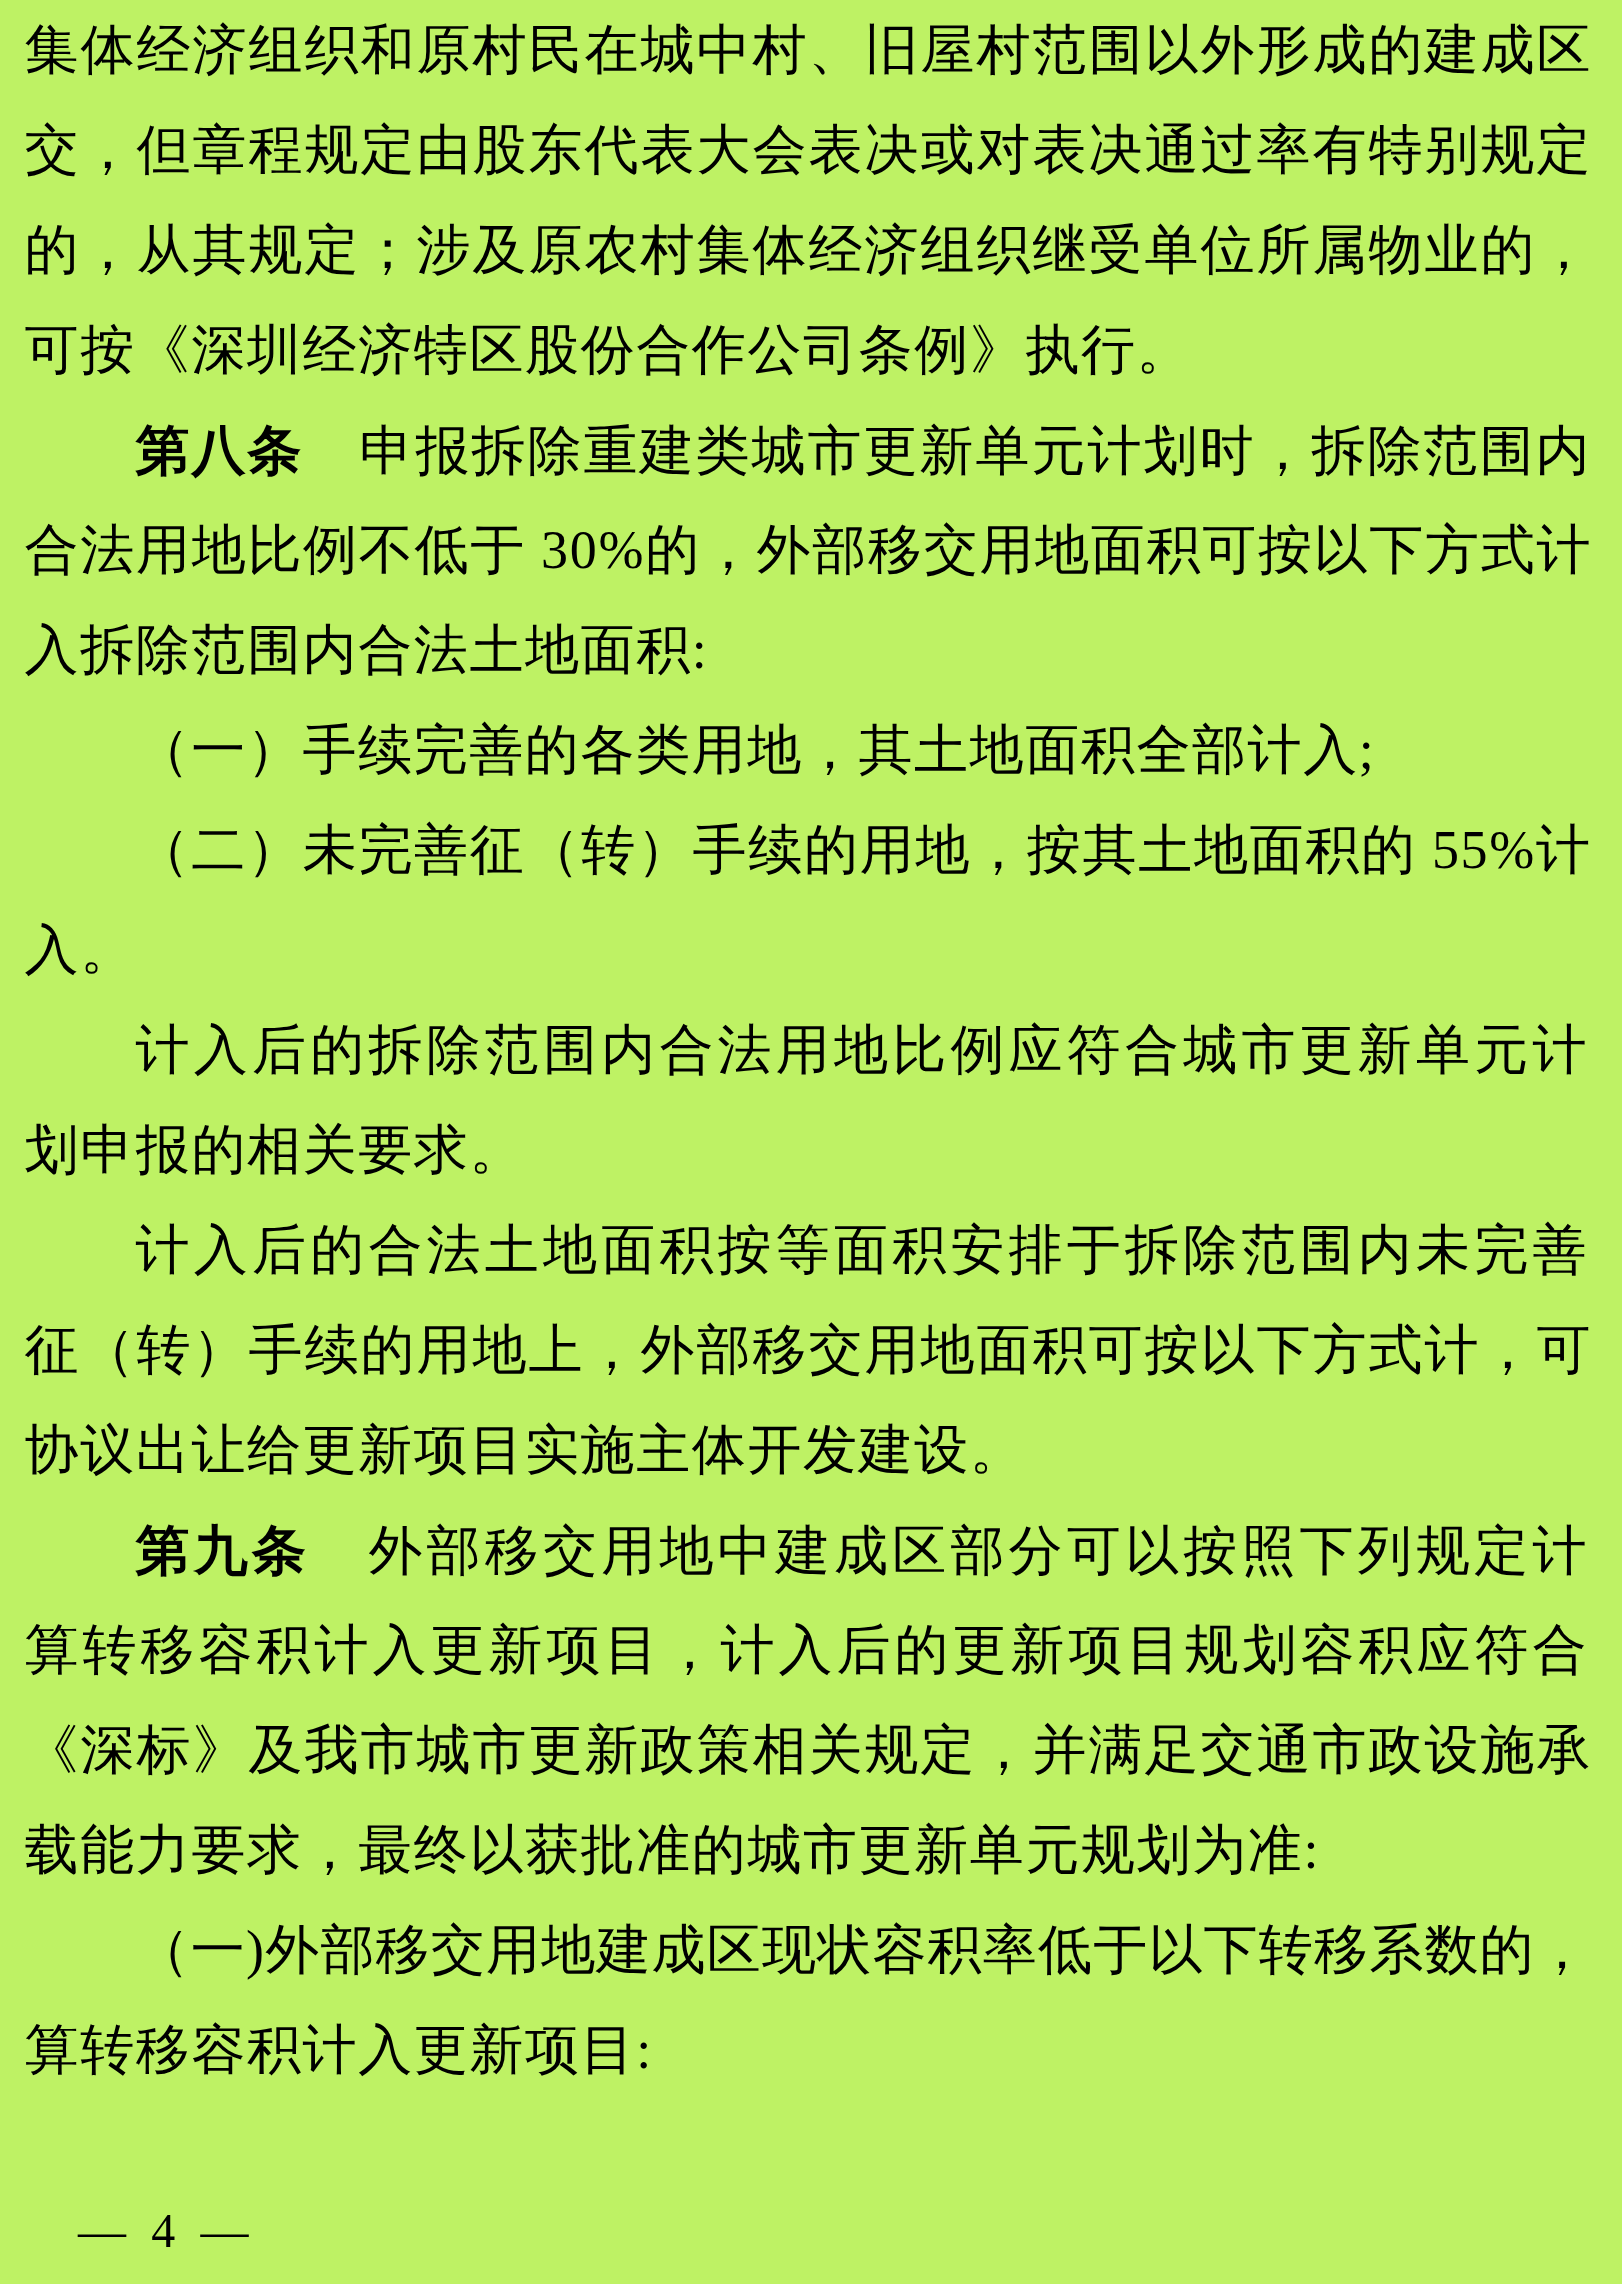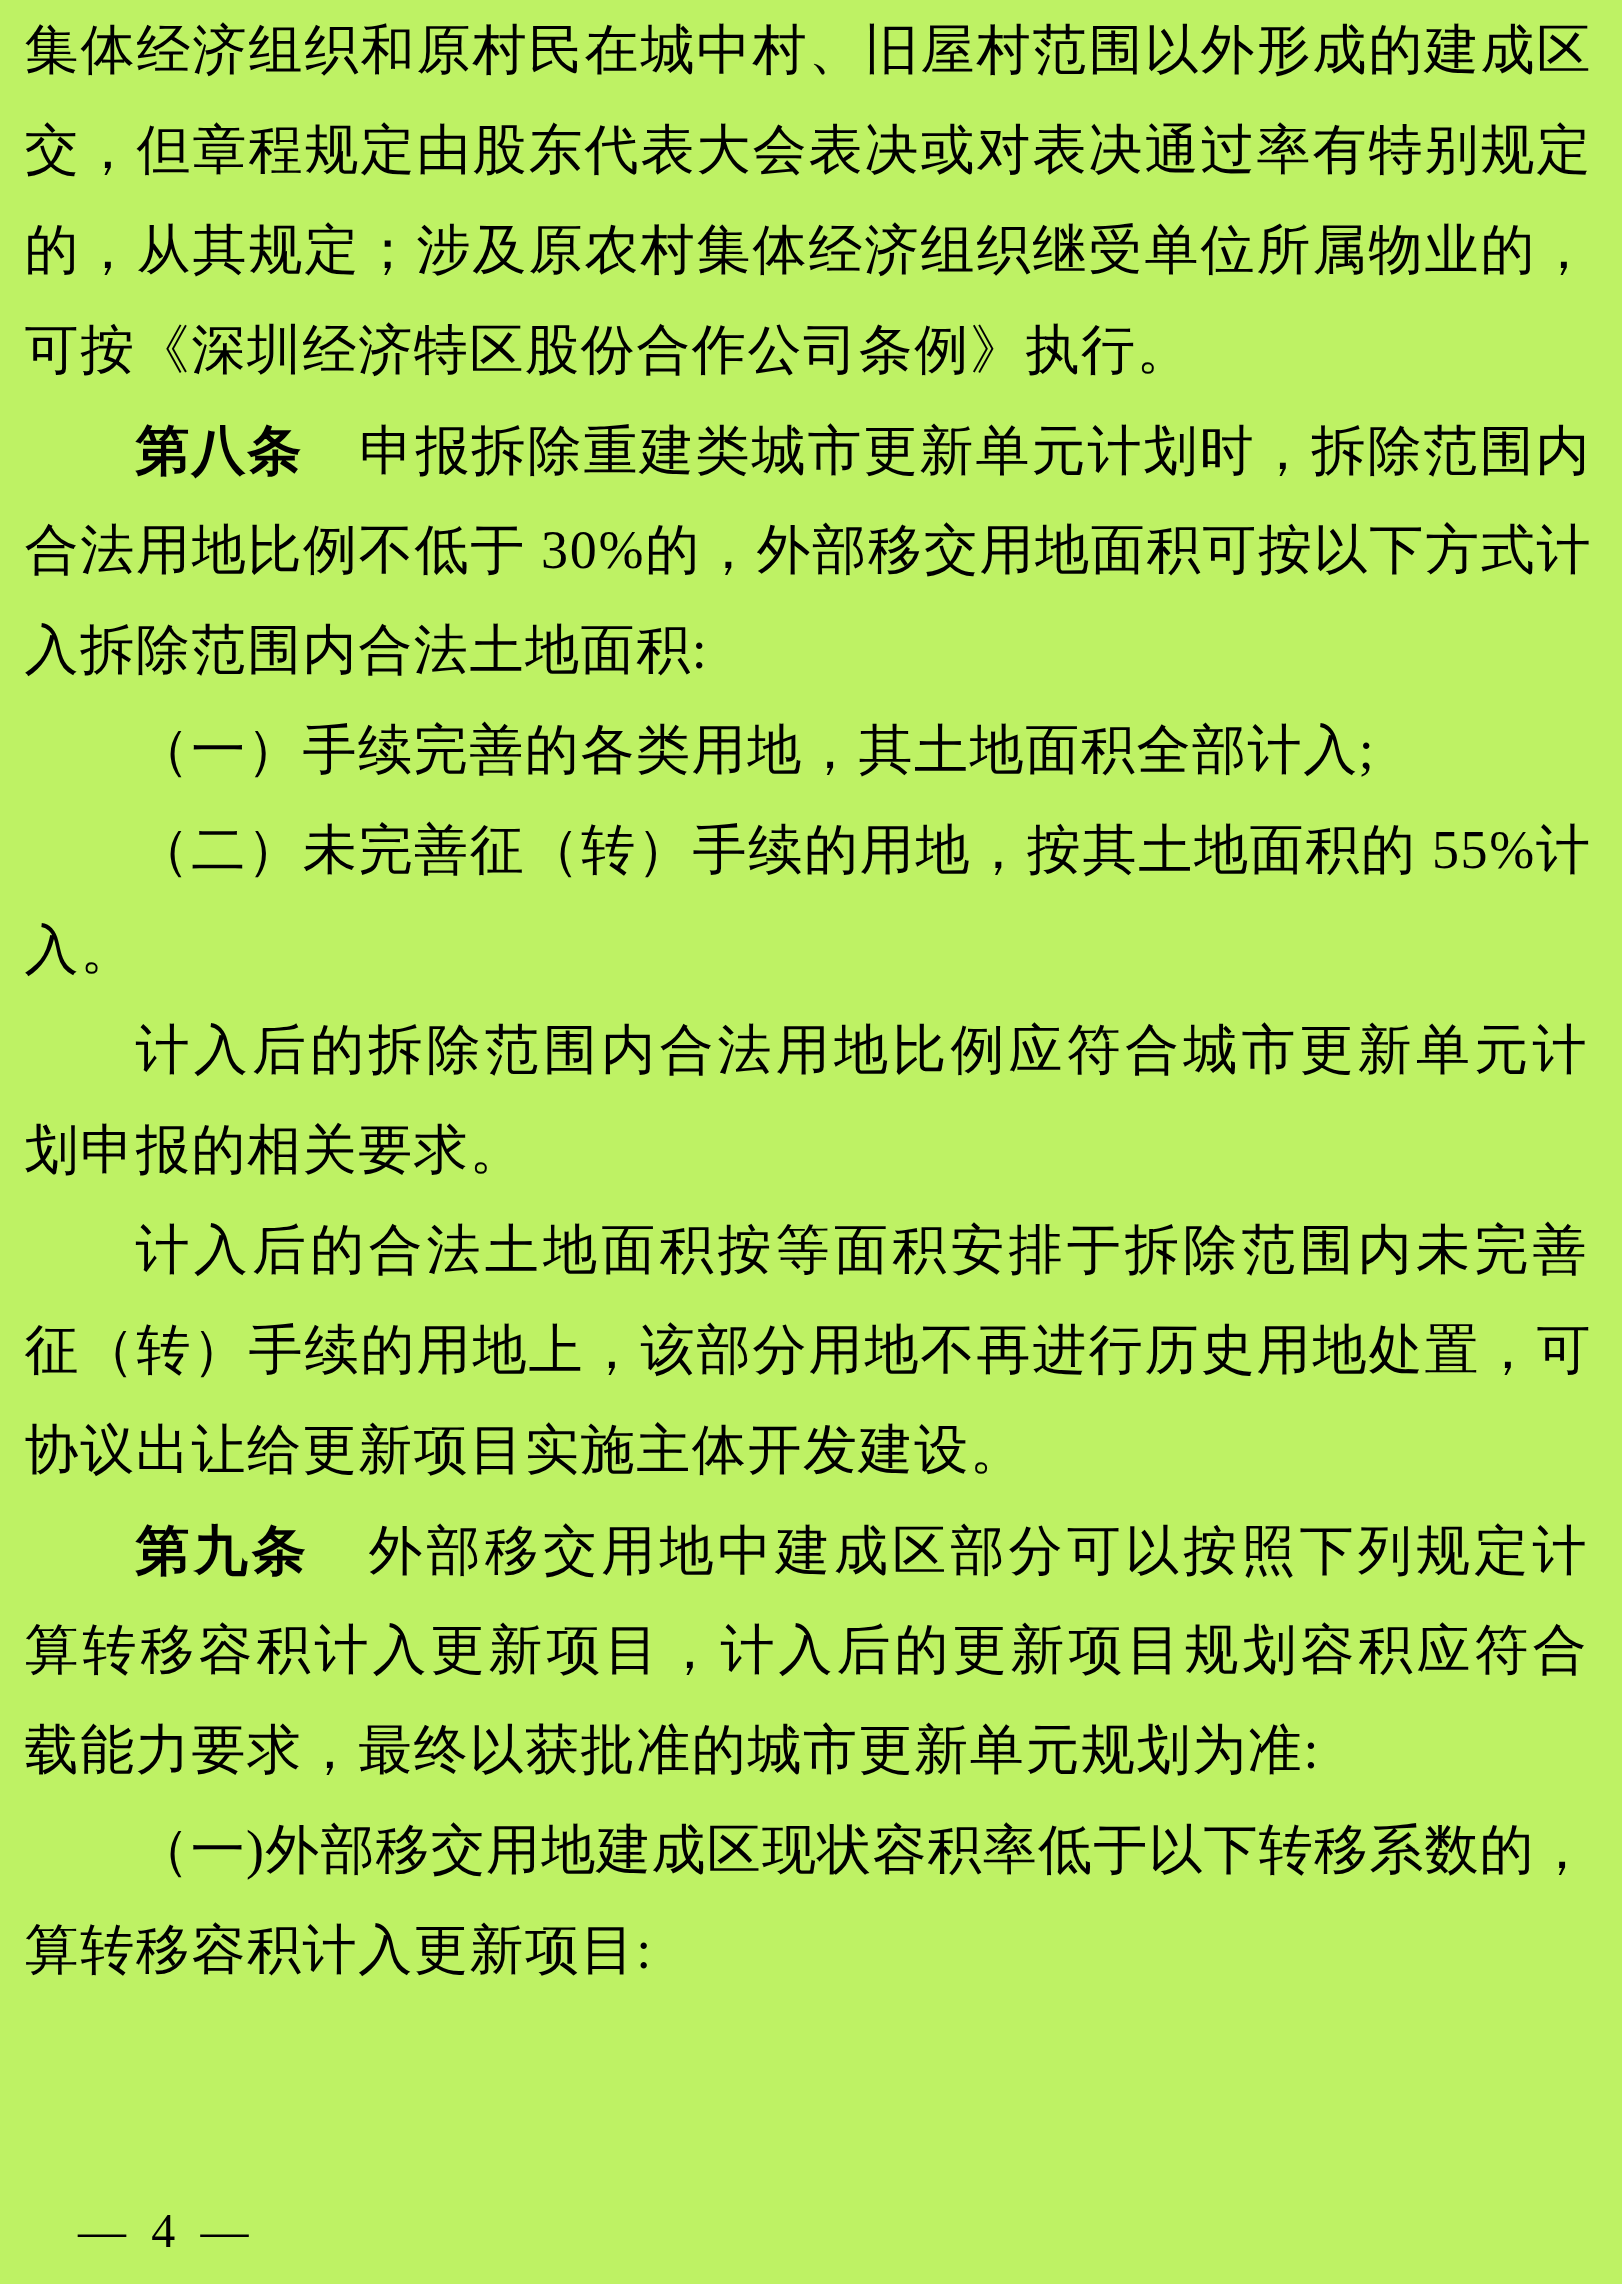--- a/index.html
+++ b/index.html
@@ -61,23 +61,24 @@
       <div class="line"><span class="txt">可按《深圳经济特区股份合作公司条例》执行。</span></div>
       <div class="line indent"><span class="txt" style="letter-spacing: 2px;"><b class="article-head">第八条</b>　申报拆除重建类城市更新单元计划时，拆除范围内</span></div>
       <div class="line"><span class="txt" style="letter-spacing: 1.7px;">合法用地比例不低于 30%的，外部移交用地面积可按以下方式计</span></div>
       <div class="line"><span class="txt">入拆除范围内合法土地面积:</span></div>
       <div class="line indent"><span class="txt">（一）手续完善的各类用地，其土地面积全部计入;</span></div>
       <div class="line indent"><span class="txt" style="letter-spacing: 1.7px;">（二）未完善征（转）手续的用地，按其土地面积的 55%计</span></div>
       <div class="line"><span class="txt">入。</span></div>
       <div class="line indent"><span class="txt" style="letter-spacing: 4.2px;">计入后的拆除范围内合法用地比例应符合城市更新单元计</span></div>
       <div class="line"><span class="txt">划申报的相关要求。</span></div>
       <div class="line indent"><span class="txt" style="letter-spacing: 4.2px;">计入后的合法土地面积按等面积安排于拆除范围内未完善</span></div>
-      <div class="line"><span class="txt" style="letter-spacing: 2px;">征（转）手续的用地上，该部分用地不再进行历史用地处置，可</span></div>
+      <div class="line"><span class="txt" style="letter-spacing: 2px;">征（转）手续的用地上，外部移交用地面积可按以下方式计，可</span></div>
       <div class="line"><span class="txt">协议出让给更新项目实施主体开发建设。</span></div>
       <div class="line indent"><span class="txt" style="letter-spacing: 4.2px;"><b class="article-head">第九条</b>　外部移交用地中建成区部分可以按照下列规定计</span></div>
       <div class="line"><span class="txt" style="letter-spacing: 4px;">算转移容积计入更新项目，计入后的更新项目规划容积应符合</span></div>
+      <div class="line"><span class="txt" style="letter-spacing: 2px;">《深标》及我市城市更新政策相关规定，并满足交通市政设施承</span></div>
       <div class="line"><span class="txt">载能力要求，最终以获批准的城市更新单元规划为准:</span></div>
       <div class="line indent"><span class="txt" style="letter-spacing: 1.2px;">（一)外部移交用地建成区现状容积率低于以下转移系数的，</span></div>
       <div class="line"><span class="txt">算转移容积计入更新项目:</span></div>
     </div>
   <div class="footer">— 4 —</div>
 </div>
 
 
 </body></html>

